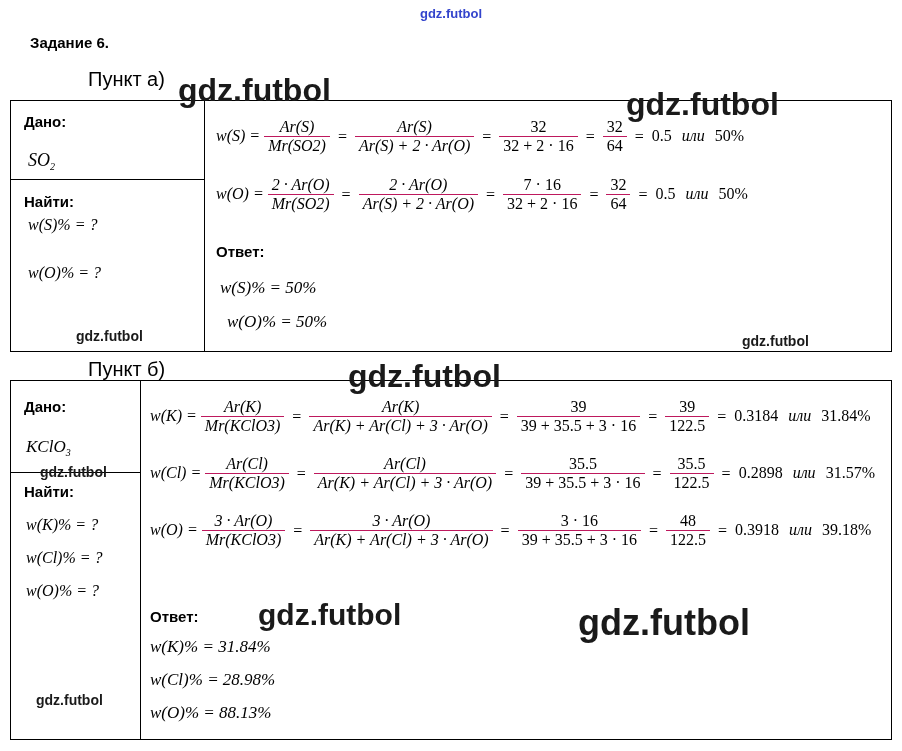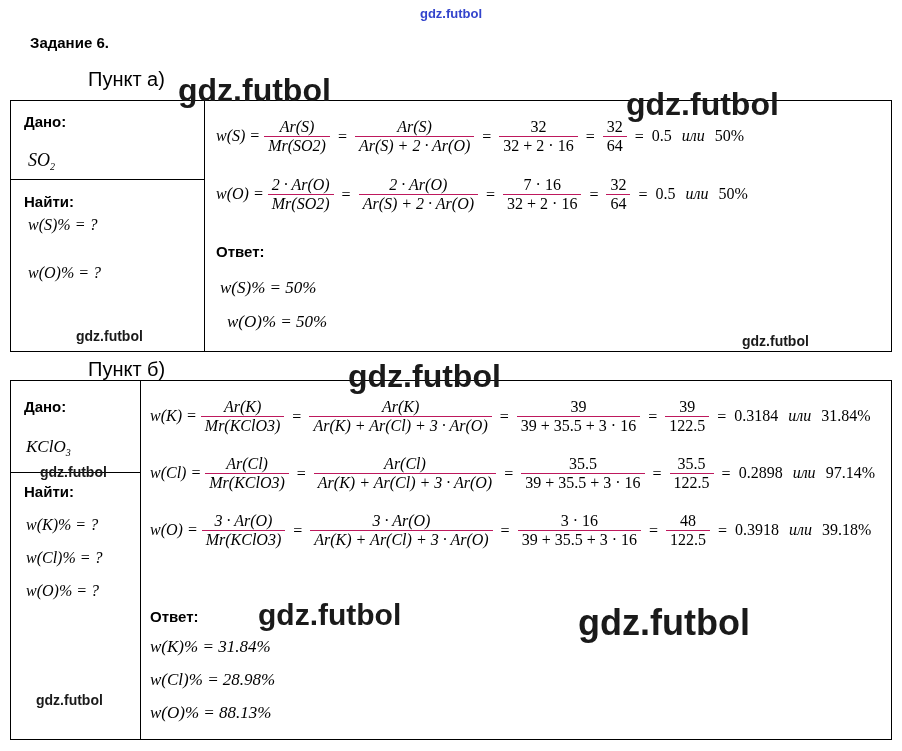--- a/index.html
+++ b/index.html
@@ -233,21 +233,21 @@
     <span class="den plain">39 + 35.5 + 3 · 16</span>
   </span>
   <span class="op plain">=</span>
   <span class="frac">
     <span class="num plain">35.5</span>
     <span class="den plain">122.5</span>
   </span>
   <span class="op plain">=</span>
   <span class="plain">0.2898</span>
   <span class="ital" style="padding:0 6px">или</span>
-  <span class="plain">97.14%</span>
+  <span class="plain">31.57%</span>
 </div>
 
 <div class="eqrow" style="left:150px;top:512px;">
   <span class="ital">w(O) =</span>
   <span class="frac">
     <span class="num">3 · Ar(O)</span>
     <span class="den">Mr(KClO3)</span>
   </span>
   <span class="op plain">=</span>
   <span class="frac">

